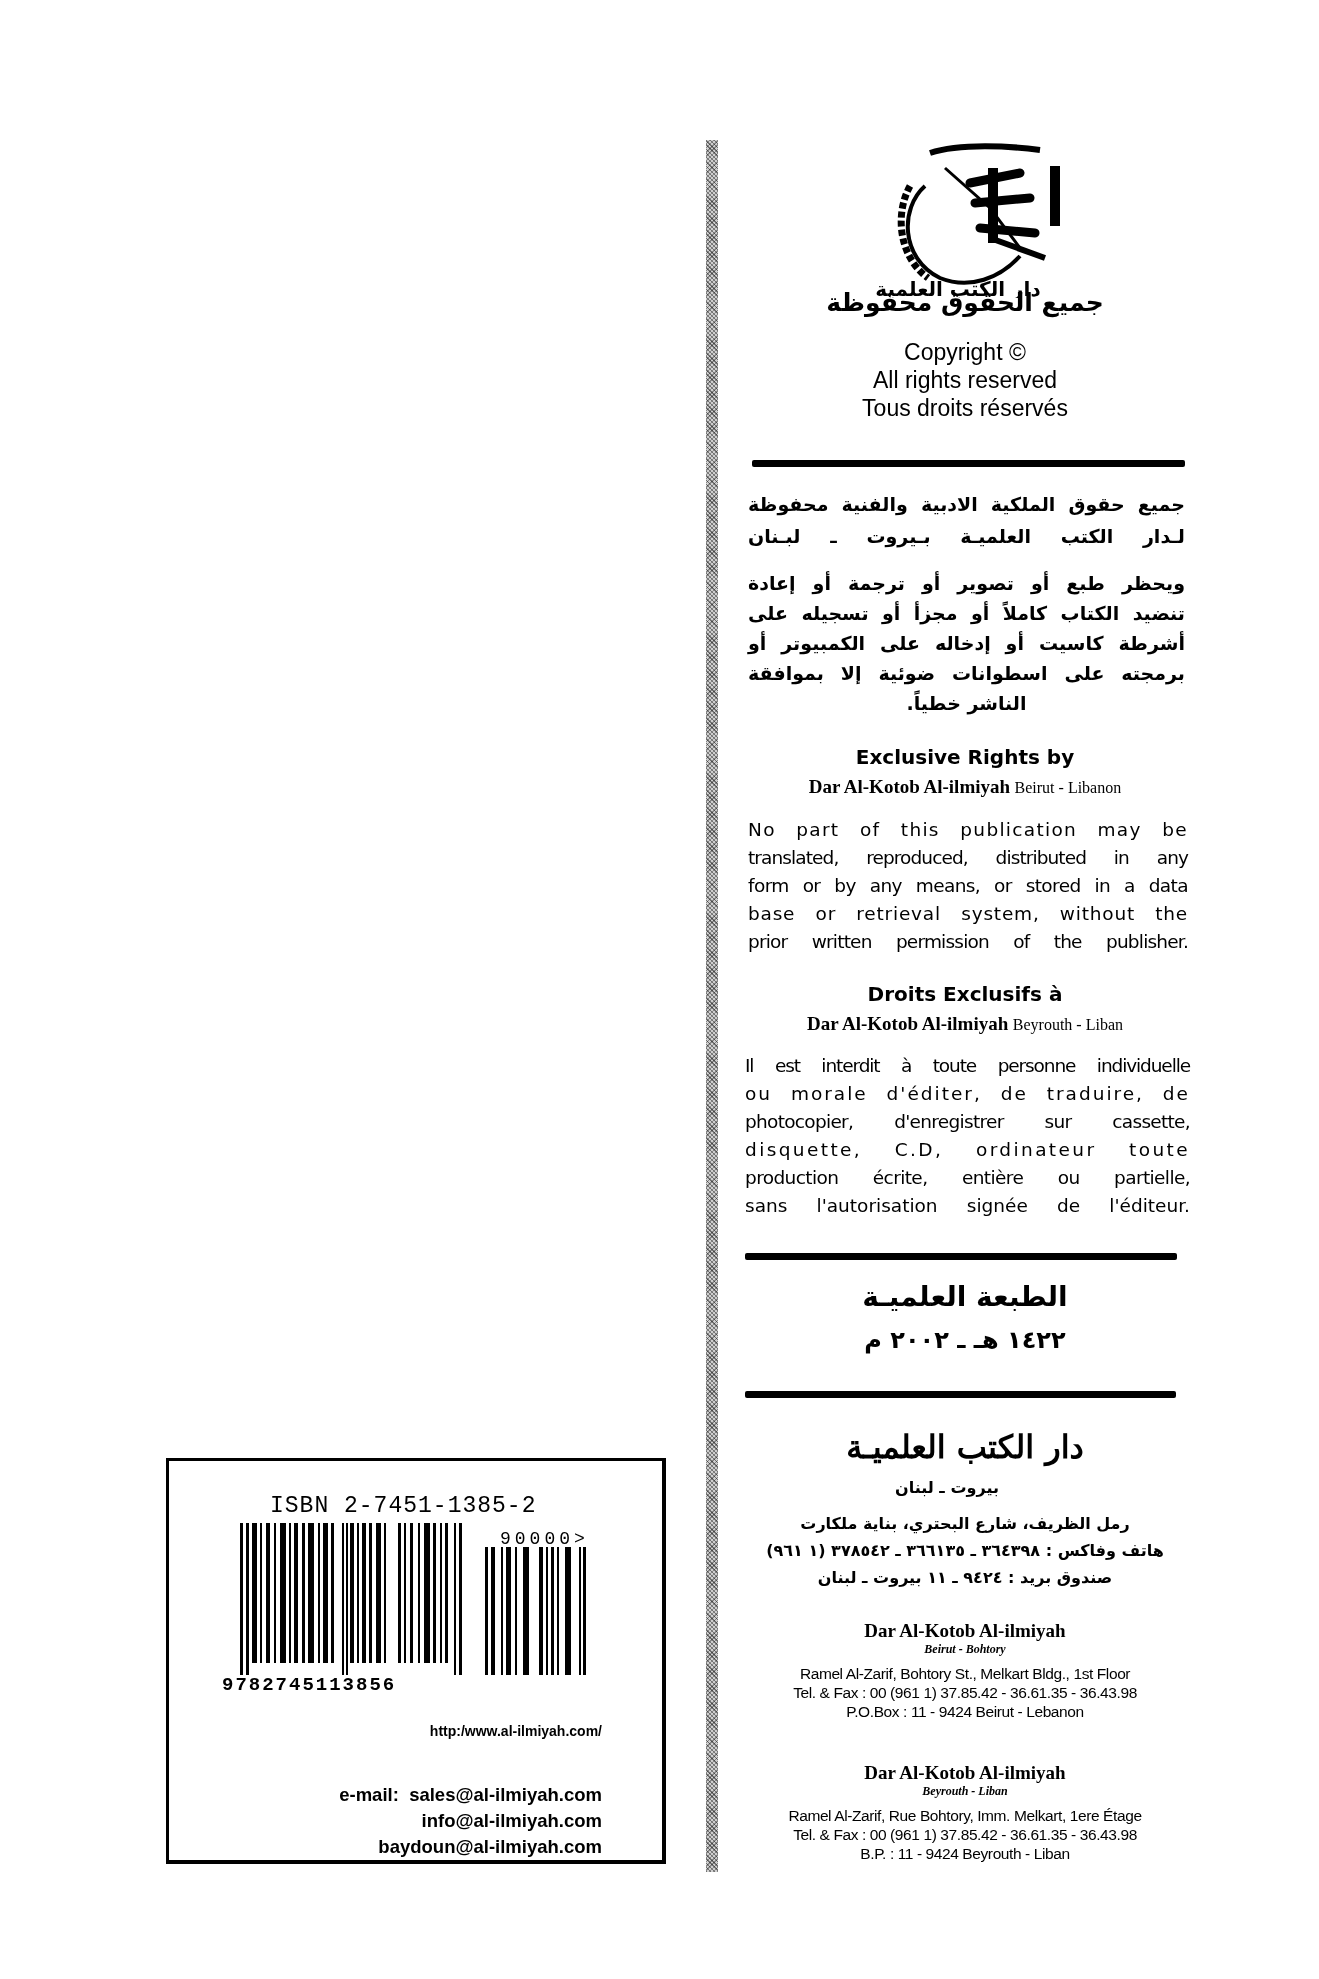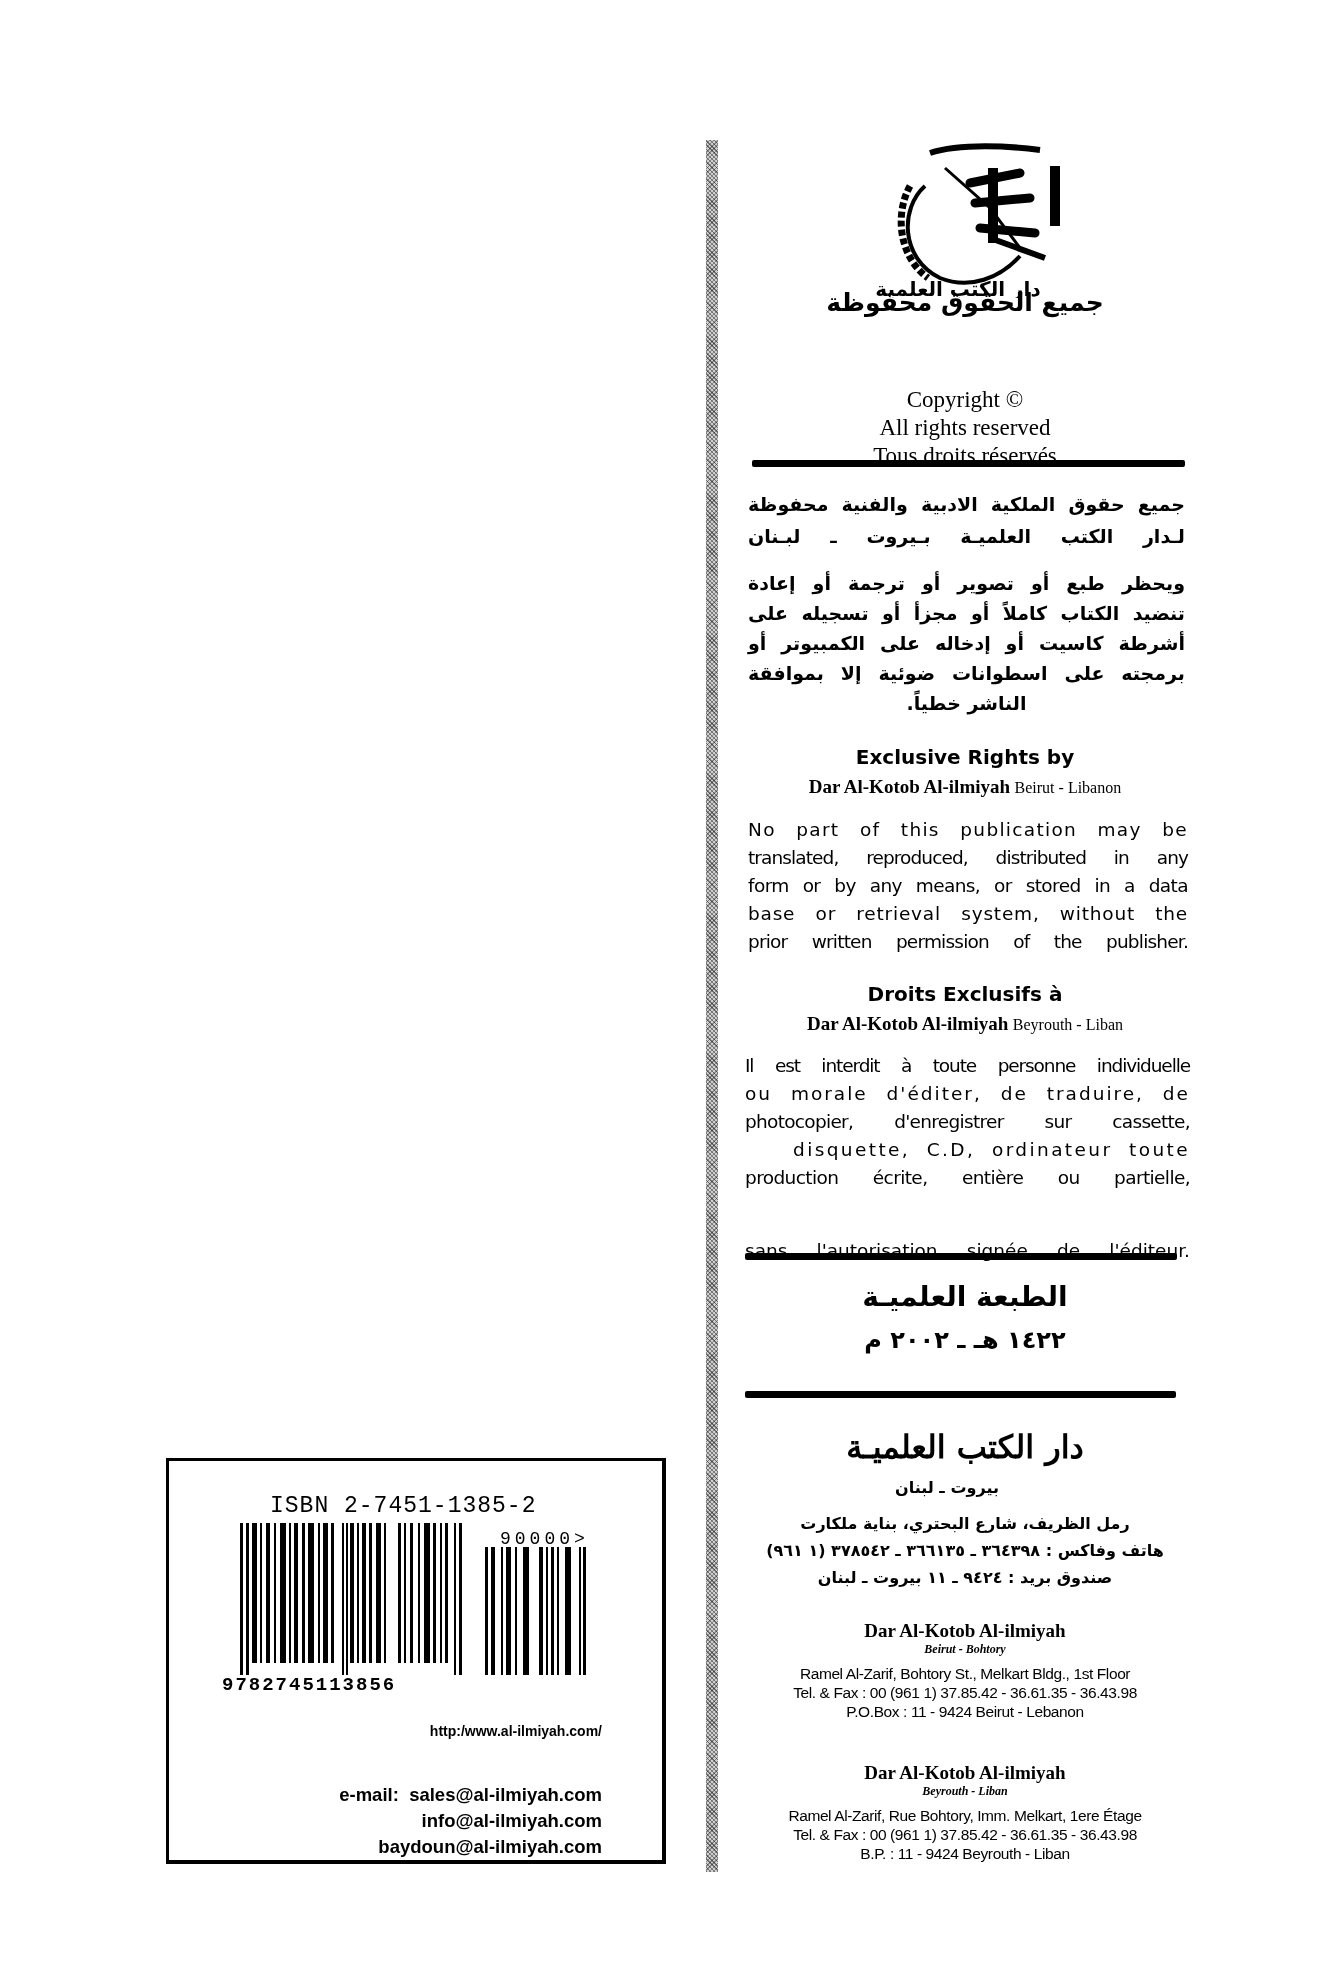--- a/index.html
+++ b/index.html
@@ -11,21 +11,21 @@
     background-image:
       repeating-linear-gradient(45deg, rgba(0,0,0,0.45) 0 1px, transparent 1px 3px),
       repeating-linear-gradient(-45deg, rgba(0,0,0,0.35) 0 1px, transparent 1px 3px);
   }
 
   .logo { position: absolute; left: 870px; top: 138px; width: 210px; height: 160px; }
 
   .ar { direction: rtl; font-family: "DejaVu Sans", sans-serif; font-weight: bold; }
   .ar-title { position: absolute; left: 735px; top: 288px; width: 460px; text-align: center; font-size: 25px; }
 
-  .copy { position: absolute; left: 735px; top: 338px; width: 460px; text-align: center; font-family: Liberation Serif, serif; font-size: 23px; line-height: 28px; margin-top: 48px; }
+  .copy { position: absolute; left: 735px; top: 338px; width: 460px; text-align: center; font-family: Liberation Sans, sans-serif; font-size: 23px; line-height: 28px; }
 
   .rule { position: absolute; height: 7px; background: #000; border-radius: 2px; }
 
   .ar-rights { position: absolute; left: 748px; top: 488px; width: 437px; font-size: 19px; line-height: 32px; text-align: justify; text-align-last: justify; }
   .ar-body { position: absolute; left: 748px; top: 568px; width: 437px; font-size: 19px; line-height: 30px; text-align: justify; text-align-last: justify; }
   .ar-body .last { text-align: center; text-align-last: center; }
 
   .en-head { position: absolute; left: 735px; top: 745px; width: 460px; text-align: center; font-family: "DejaVu Sans", sans-serif; font-weight: bold; font-size: 20px; }
   .en-pub { position: absolute; left: 735px; top: 776px; width: 460px; text-align: center; font-family: "Liberation Serif", serif; font-size: 18px; }
   .en-pub b { font-size: 19px; }
@@ -120,23 +120,23 @@
 
 <div class="fr-head">Droits Exclusifs à</div>
 <div class="fr-pub">
   <b>Dar Al-Kotob Al-ilmiyah</b>
   <span class="loc">Beyrouth - Liban</span>
 </div>
 <div class="fr-body">
   <div class="line" style="letter-spacing:-1.1px;">Il est interdit à toute personne individuelle</div>
   <div class="line" style="letter-spacing:2px;">ou morale d'éditer, de traduire, de</div>
   <div class="line" style="letter-spacing:-0.7px;">photocopier, d'enregistrer sur cassette,</div>
-  <div class="line" style="letter-spacing:2.4px;margin-left:48px;">disquette, C.D, ordinateur toute</div>
+  <div class="line" style="letter-spacing:2.4px;">disquette, C.D, ordinateur toute</div>
   <div class="line" style="letter-spacing:-0.6px;">production écrite, entière ou partielle,</div>
-  <div class="line" style="letter-spacing:0px;margin-top:45px;">sans l'autorisation signée de l'éditeur.</div>
+  <div class="line" style="letter-spacing:0px;">sans l'autorisation signée de l'éditeur.</div>
 </div>
 
 <div class="rule" style="left:745px; top:1253px; width:432px;"></div>
 
 <div class="ar edition">الطبعة العلميـة</div>
 <div class="ar edition-date">١٤٢٢ هـ ـ ٢٠٠٢ م</div>
 
 <div class="rule" style="left:745px; top:1391px; width:431px;"></div>
 
 <div class="ar publisher-ar">دار الكتب العلميـة</div>

